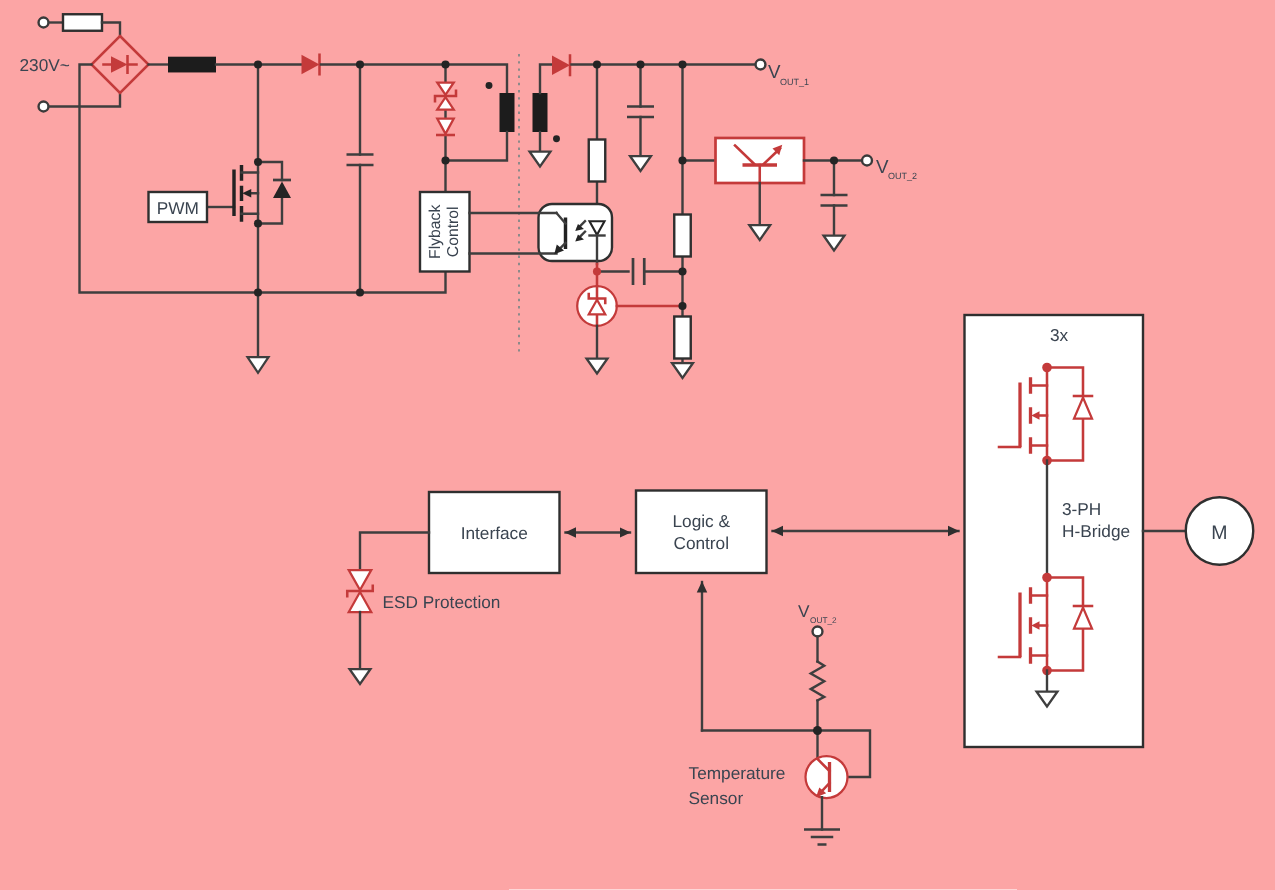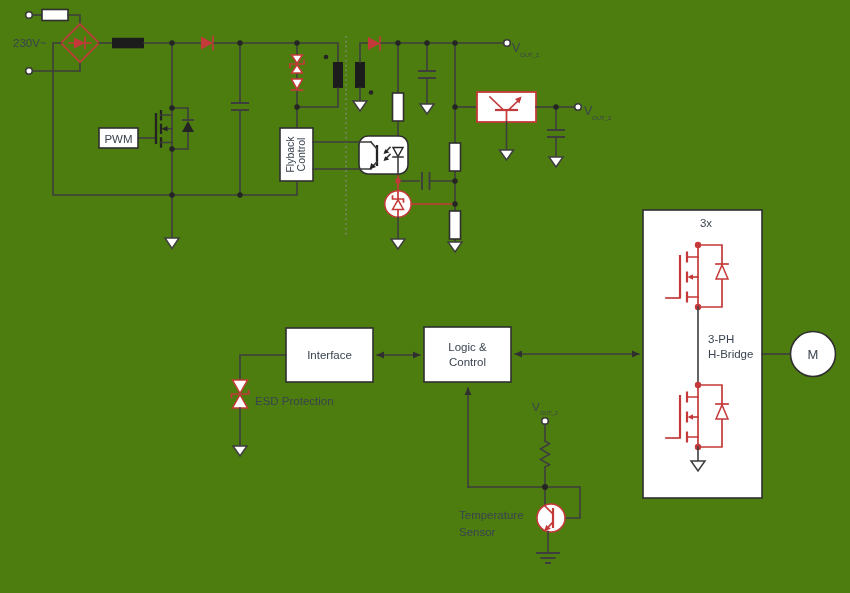--- a/index.html
+++ b/index.html
@@ -1,16 +1,16 @@
 <!DOCTYPE html>
 <html style="--red: #c43a3a; --wire: #3e3e3e; --outline: #2f2f2f; --text: #3a4450; --blackfill: #1c1c1c;"><head>
 <meta charset="utf-8">
 <style>
   html,body{margin:0;padding:0;background:#ffffff;}
-  #stage{position:relative;width:850px;height:593px;background:#4d7c0f;overflow:hidden;
+  #stage{position:relative;width:850px;height:593px;background:#fca5a5;overflow:hidden;
          font-family:"Liberation Sans",sans-serif;}
   svg{display:block}
   .w{stroke:var(--wire);stroke-width:1.6;fill:none;stroke-linecap:square}
   .wt{stroke:var(--wire);stroke-width:1.8;fill:none}
   .r{stroke:var(--red);stroke-width:1.7;fill:none;stroke-linecap:square}
   .rth{stroke:var(--red);stroke-width:2.2;fill:none}
   .bx{fill:#fff;stroke:var(--outline);stroke-width:1.6}
   .rbx{fill:#fff;stroke:var(--red);stroke-width:1.8}
   .rop{fill:#fff;stroke:var(--red);stroke-width:1.5}
   .gnd{fill:#fff;stroke:var(--wire);stroke-width:1.5}

